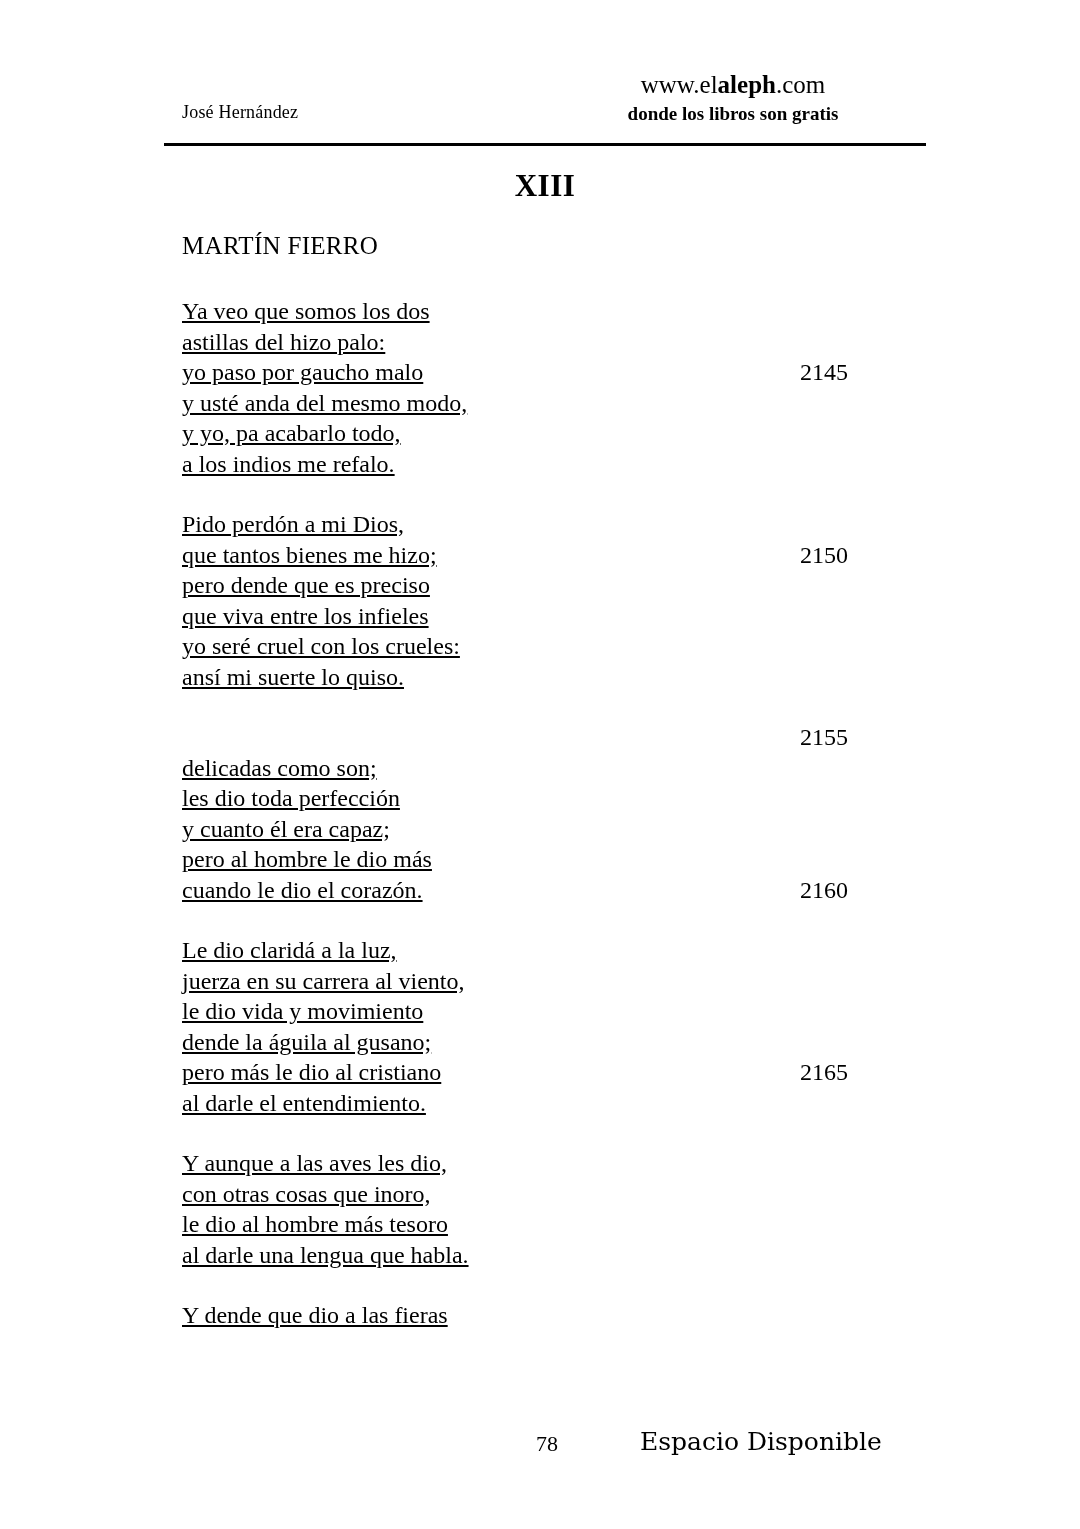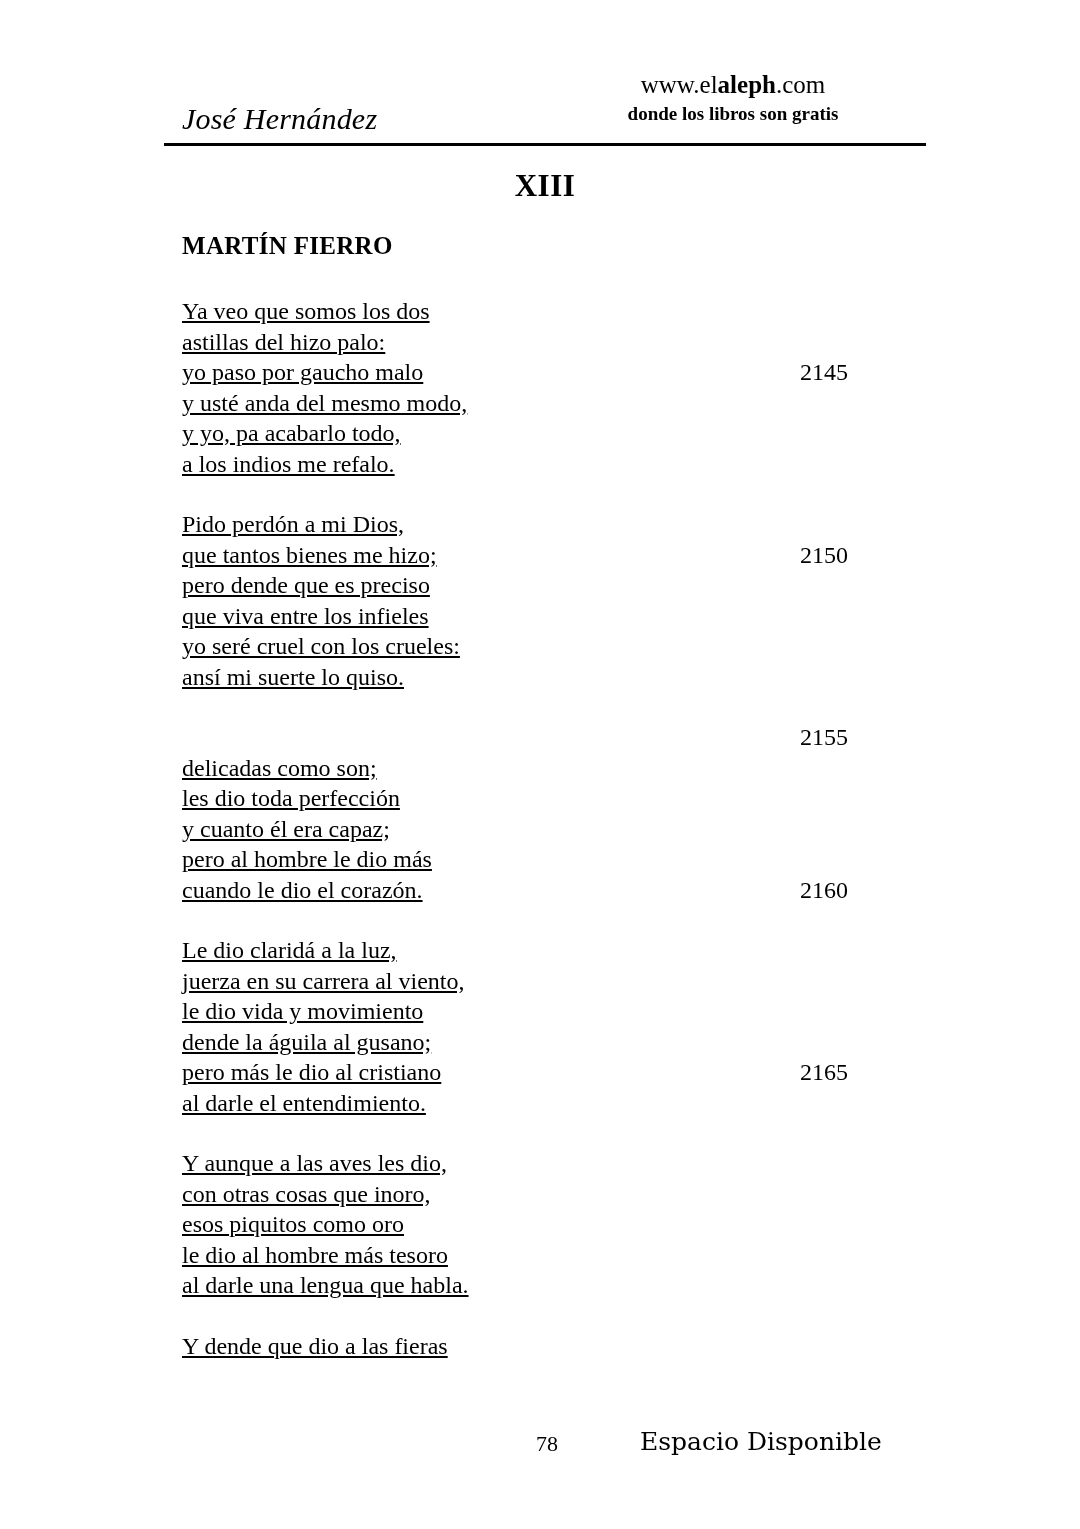--- a/index.html
+++ b/index.html
@@ -27,22 +27,21 @@
     left: 164px;
     top: 62px;
     width: 762px;
     height: 76px;
   }
 
   .author {
     position: absolute;
     left: 18px;
     top: 40px;
-    font-style: italic;
-    font-size: 30px;
+    font-size: 18px;
     letter-spacing: 0.2px;
     white-space: nowrap;
   }
 
   .site-block {
     position: absolute;
     right: 28px;
     top: 8px;
     width: 330px;
     text-align: center;
@@ -84,21 +83,21 @@
     font-size: 31px;
     font-weight: bold;
     letter-spacing: 0.5px;
   }
 
   .section-title {
     position: absolute;
     left: 182px;
     top: 232px;
     font-size: 25px;
-    font-weight: bold;
+    font-weight: normal;
     letter-spacing: 0.3px;
     white-space: nowrap;
     text-align: center;
   }
 
   
   .poem {
     position: absolute;
     left: 182px;
     top: 296px;
@@ -208,21 +207,20 @@
         <div class="verse-line"><span class="verse-text">Le dio claridá a la luz,</span></div>
         <div class="verse-line"><span class="verse-text">juerza en su carrera al viento,</span></div>
         <div class="verse-line"><span class="verse-text">le dio vida y movimiento</span></div>
         <div class="verse-line"><span class="verse-text">dende la águila al gusano;</span></div>
         <div class="verse-line"><span class="verse-text">pero más le dio al cristiano</span><span class="line-number">2165</span></div>
         <div class="verse-line"><span class="verse-text">al darle el entendimiento.</span></div>
       </div>
       <div class="stanza">
         <div class="verse-line"><span class="verse-text">Y aunque a las aves les dio,</span></div>
         <div class="verse-line"><span class="verse-text">con otras cosas que inoro,</span></div>
-        <div class="verse-line"><span class="verse-text">esos piquitos como oro</span></div>
         <div class="verse-line"><span class="verse-text">le dio al hombre más tesoro</span></div>
         <div class="verse-line"><span class="verse-text">al darle una lengua que habla.</span></div>
       </div>
       <div class="stanza">
         <div class="verse-line"><span class="verse-text">Y dende que dio a las fieras</span></div>
       </div>
     </div>
 
   <div class="footer">
     <div class="page-number">78</div>

